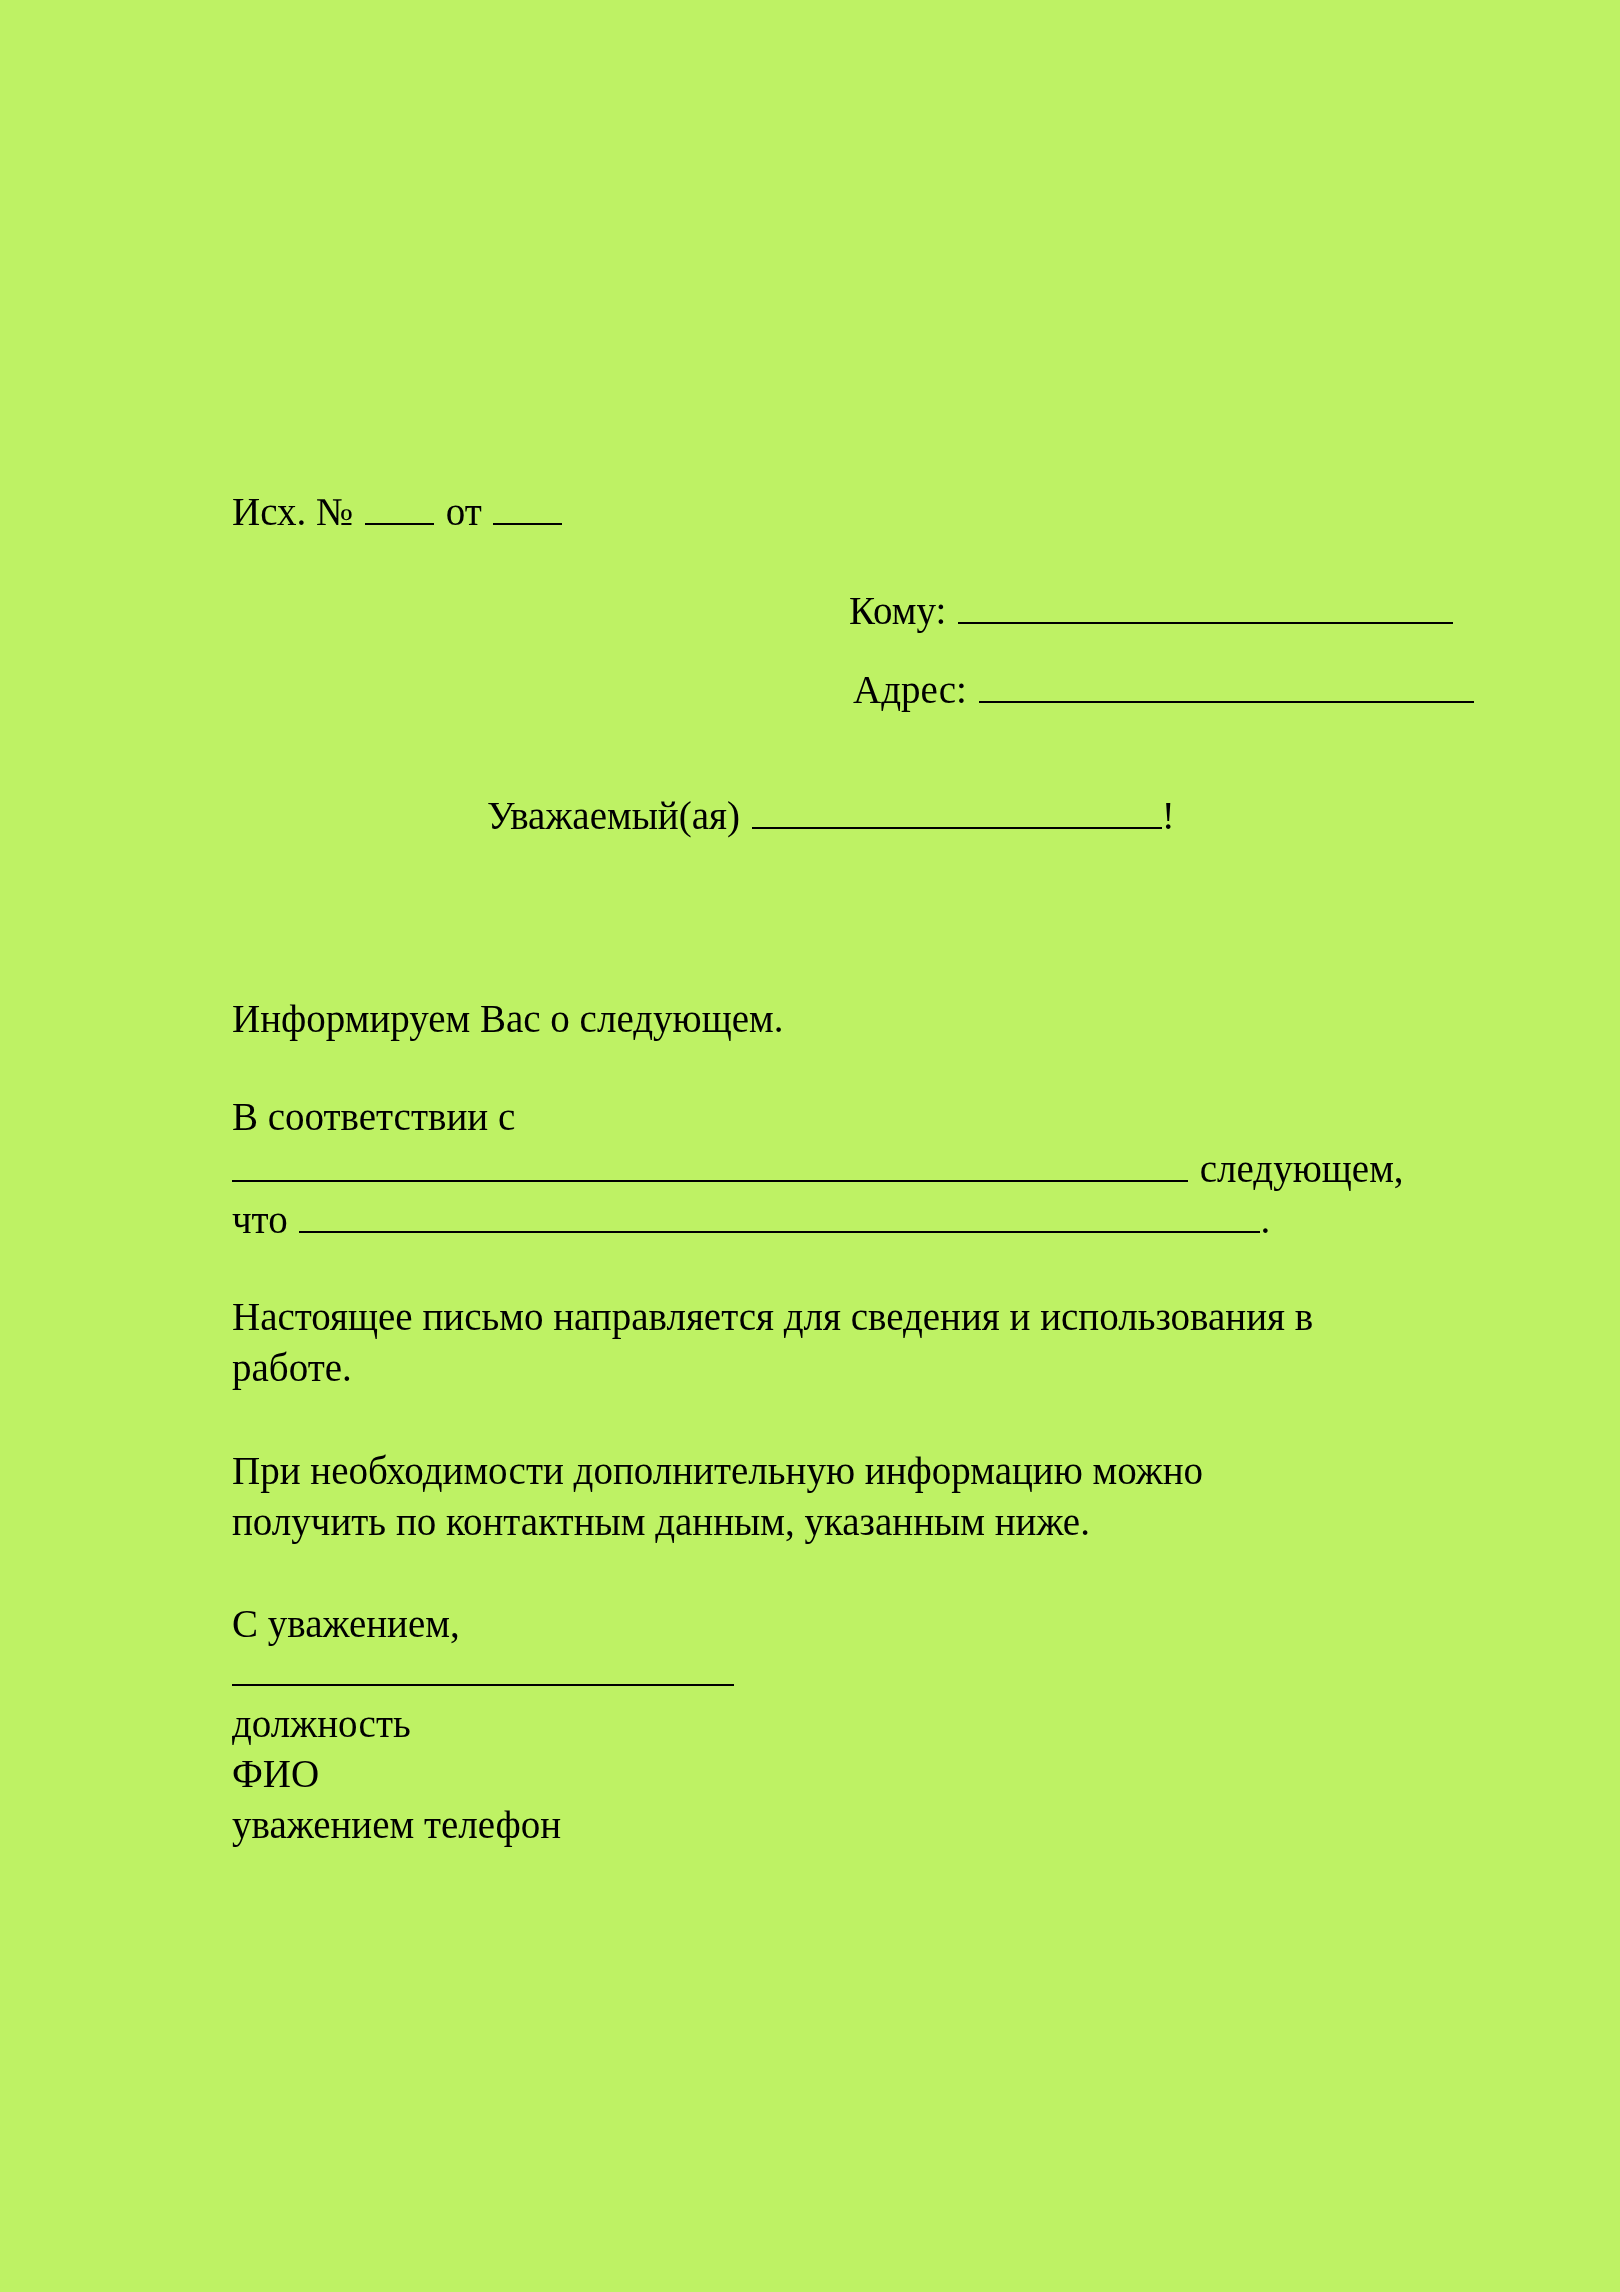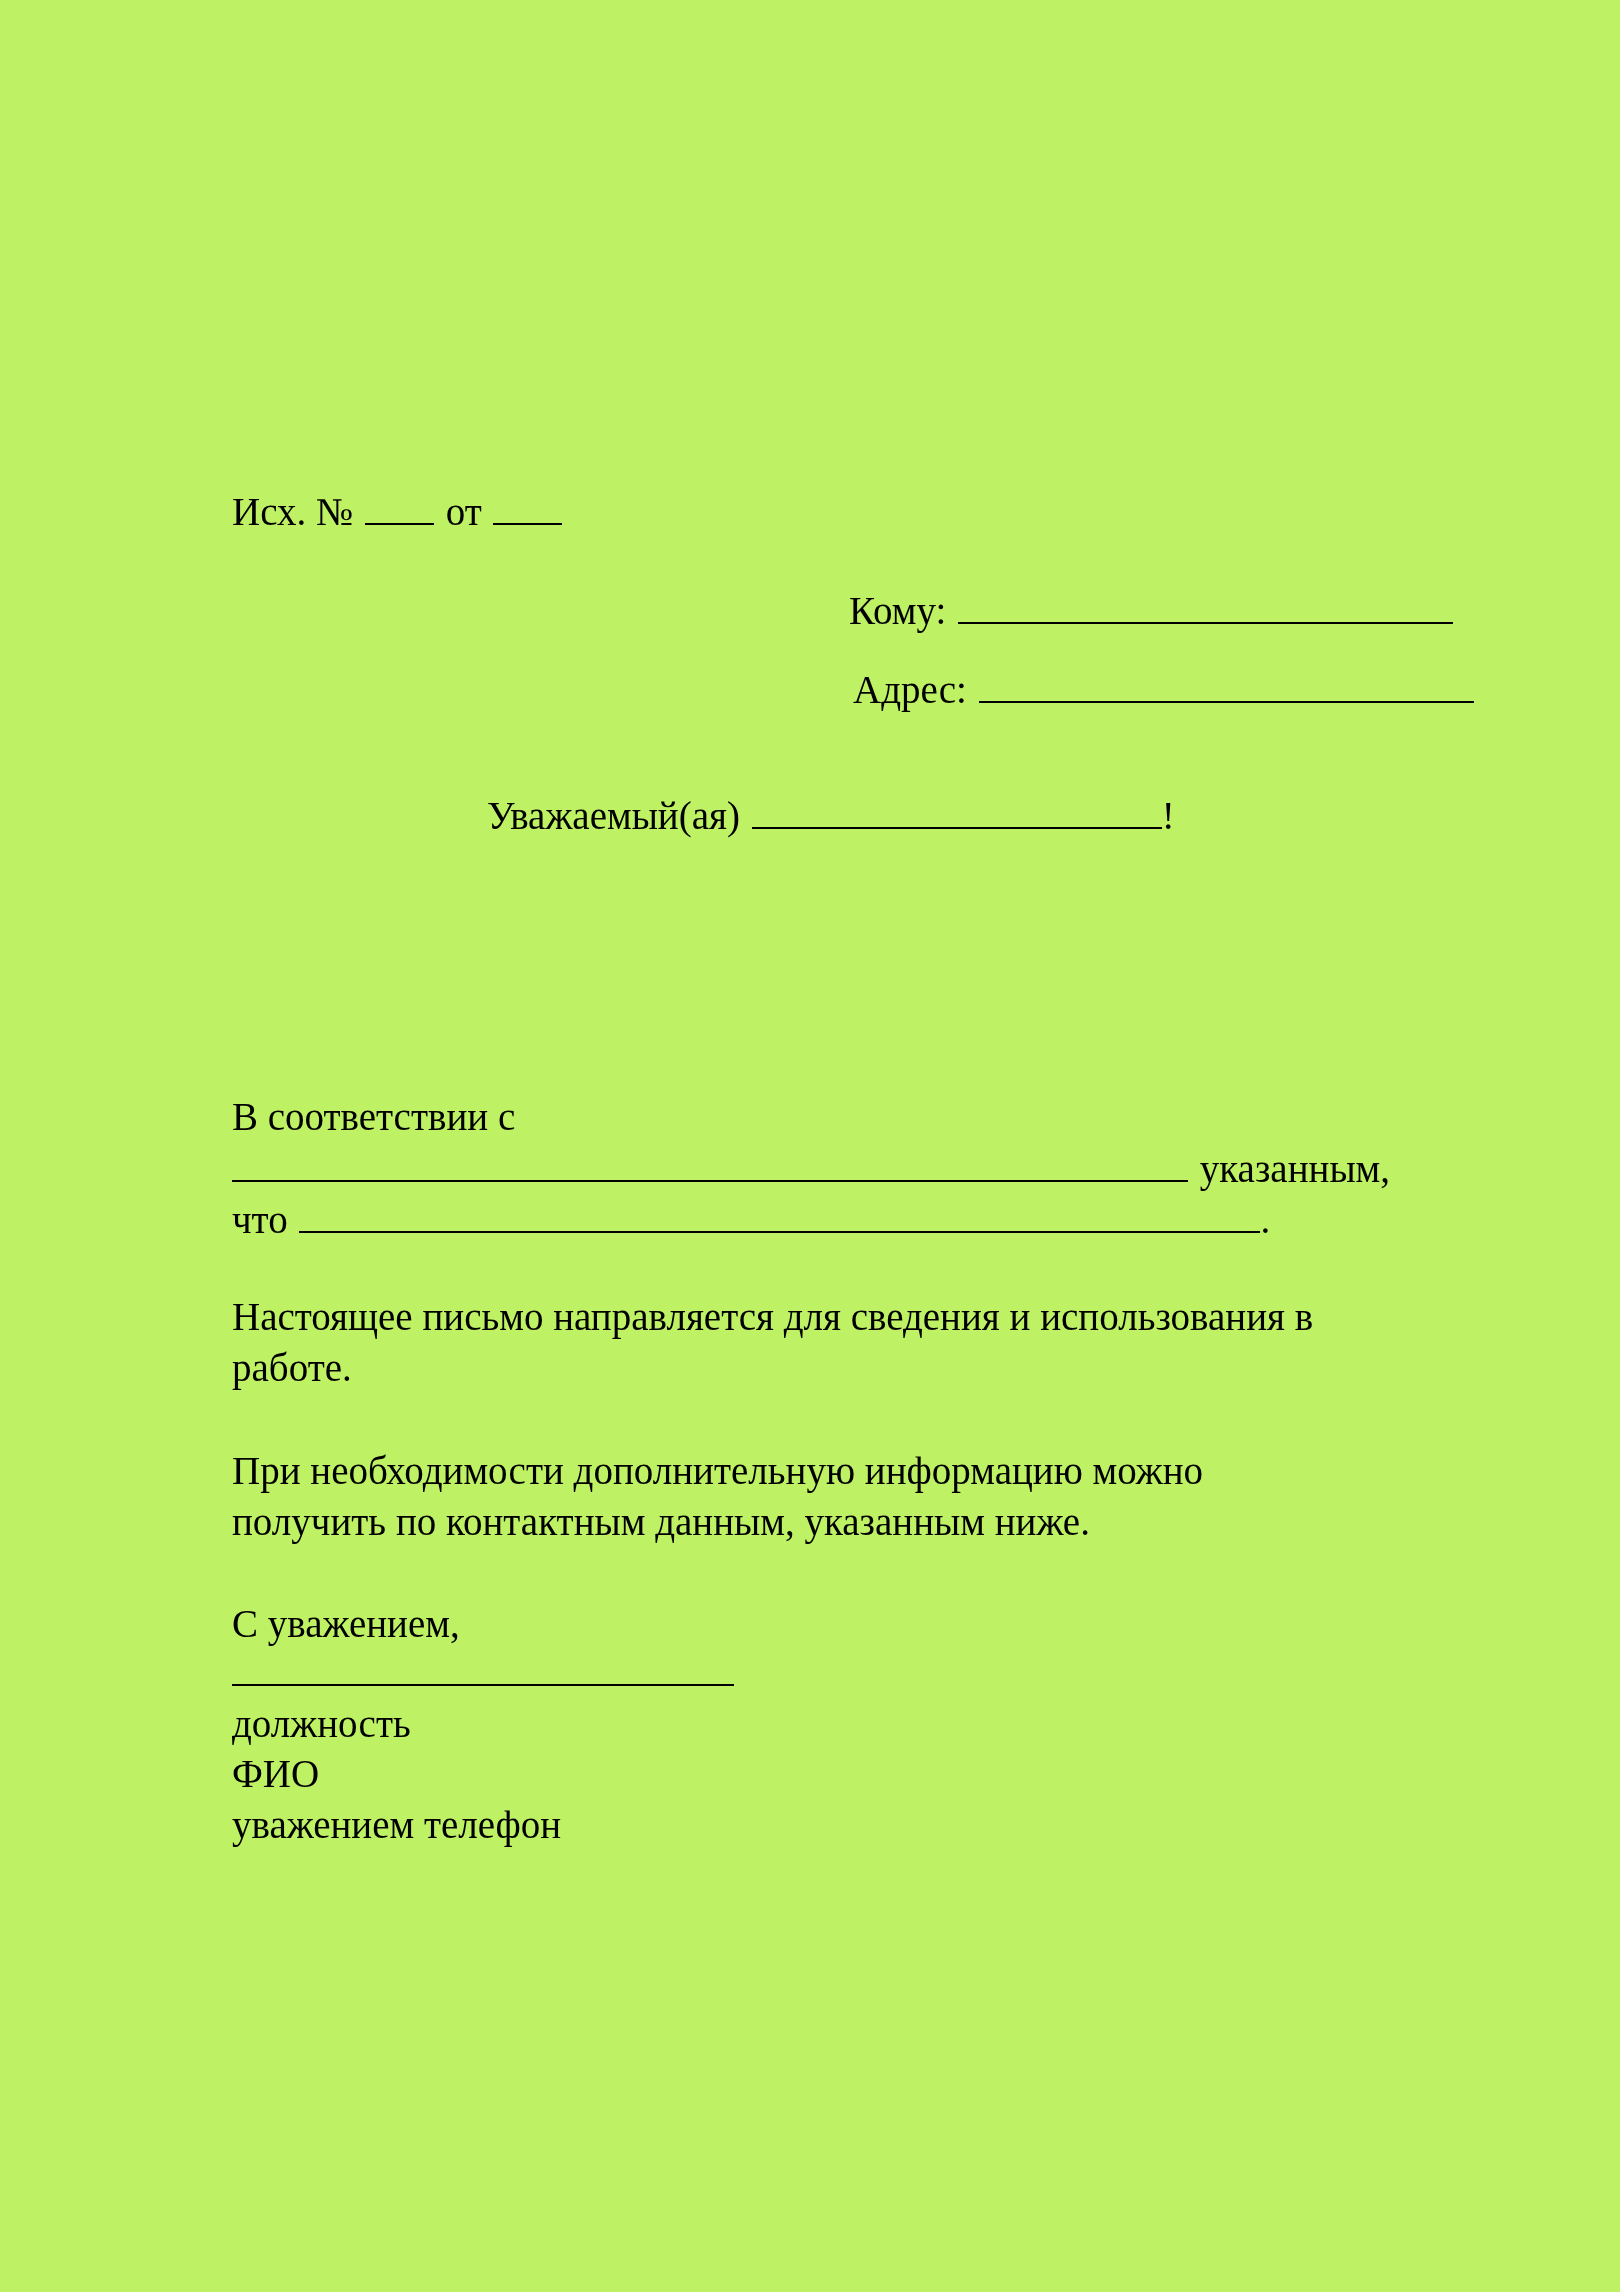--- a/index.html
+++ b/index.html
@@ -88,25 +88,26 @@
   <div class="line" id="addr-line">
     <span>Адрес:</span>
     <span class="blank addr-blank"></span>
   </div>
 
   <div class="line" id="greeting-line">
     <span>Уважаемый(ая)</span>
     <span class="blank"></span><span>!</span>
   </div>
 
+  <div class="line" id="intro">Информируем Вас о следующем.</div>
 
   <div class="line" id="p1-l1">В соответствии с</div>
   <div class="line" id="p1-l2">
     <span class="blank"></span>
-    <span>указанным,</span>
+    <span>следующем,</span>
   </div>
   <div class="line" id="p1-l3">
     <span>что</span>
     <span class="blank"></span><span>.</span>
   </div>
 
   <div class="line" id="p2-l1">Настоящее письмо направляется для сведения и использования в</div>
   <div class="line" id="p2-l2">работе.</div>
 
   <div class="line" id="p3-l1">При необходимости дополнительную информацию можно</div>

